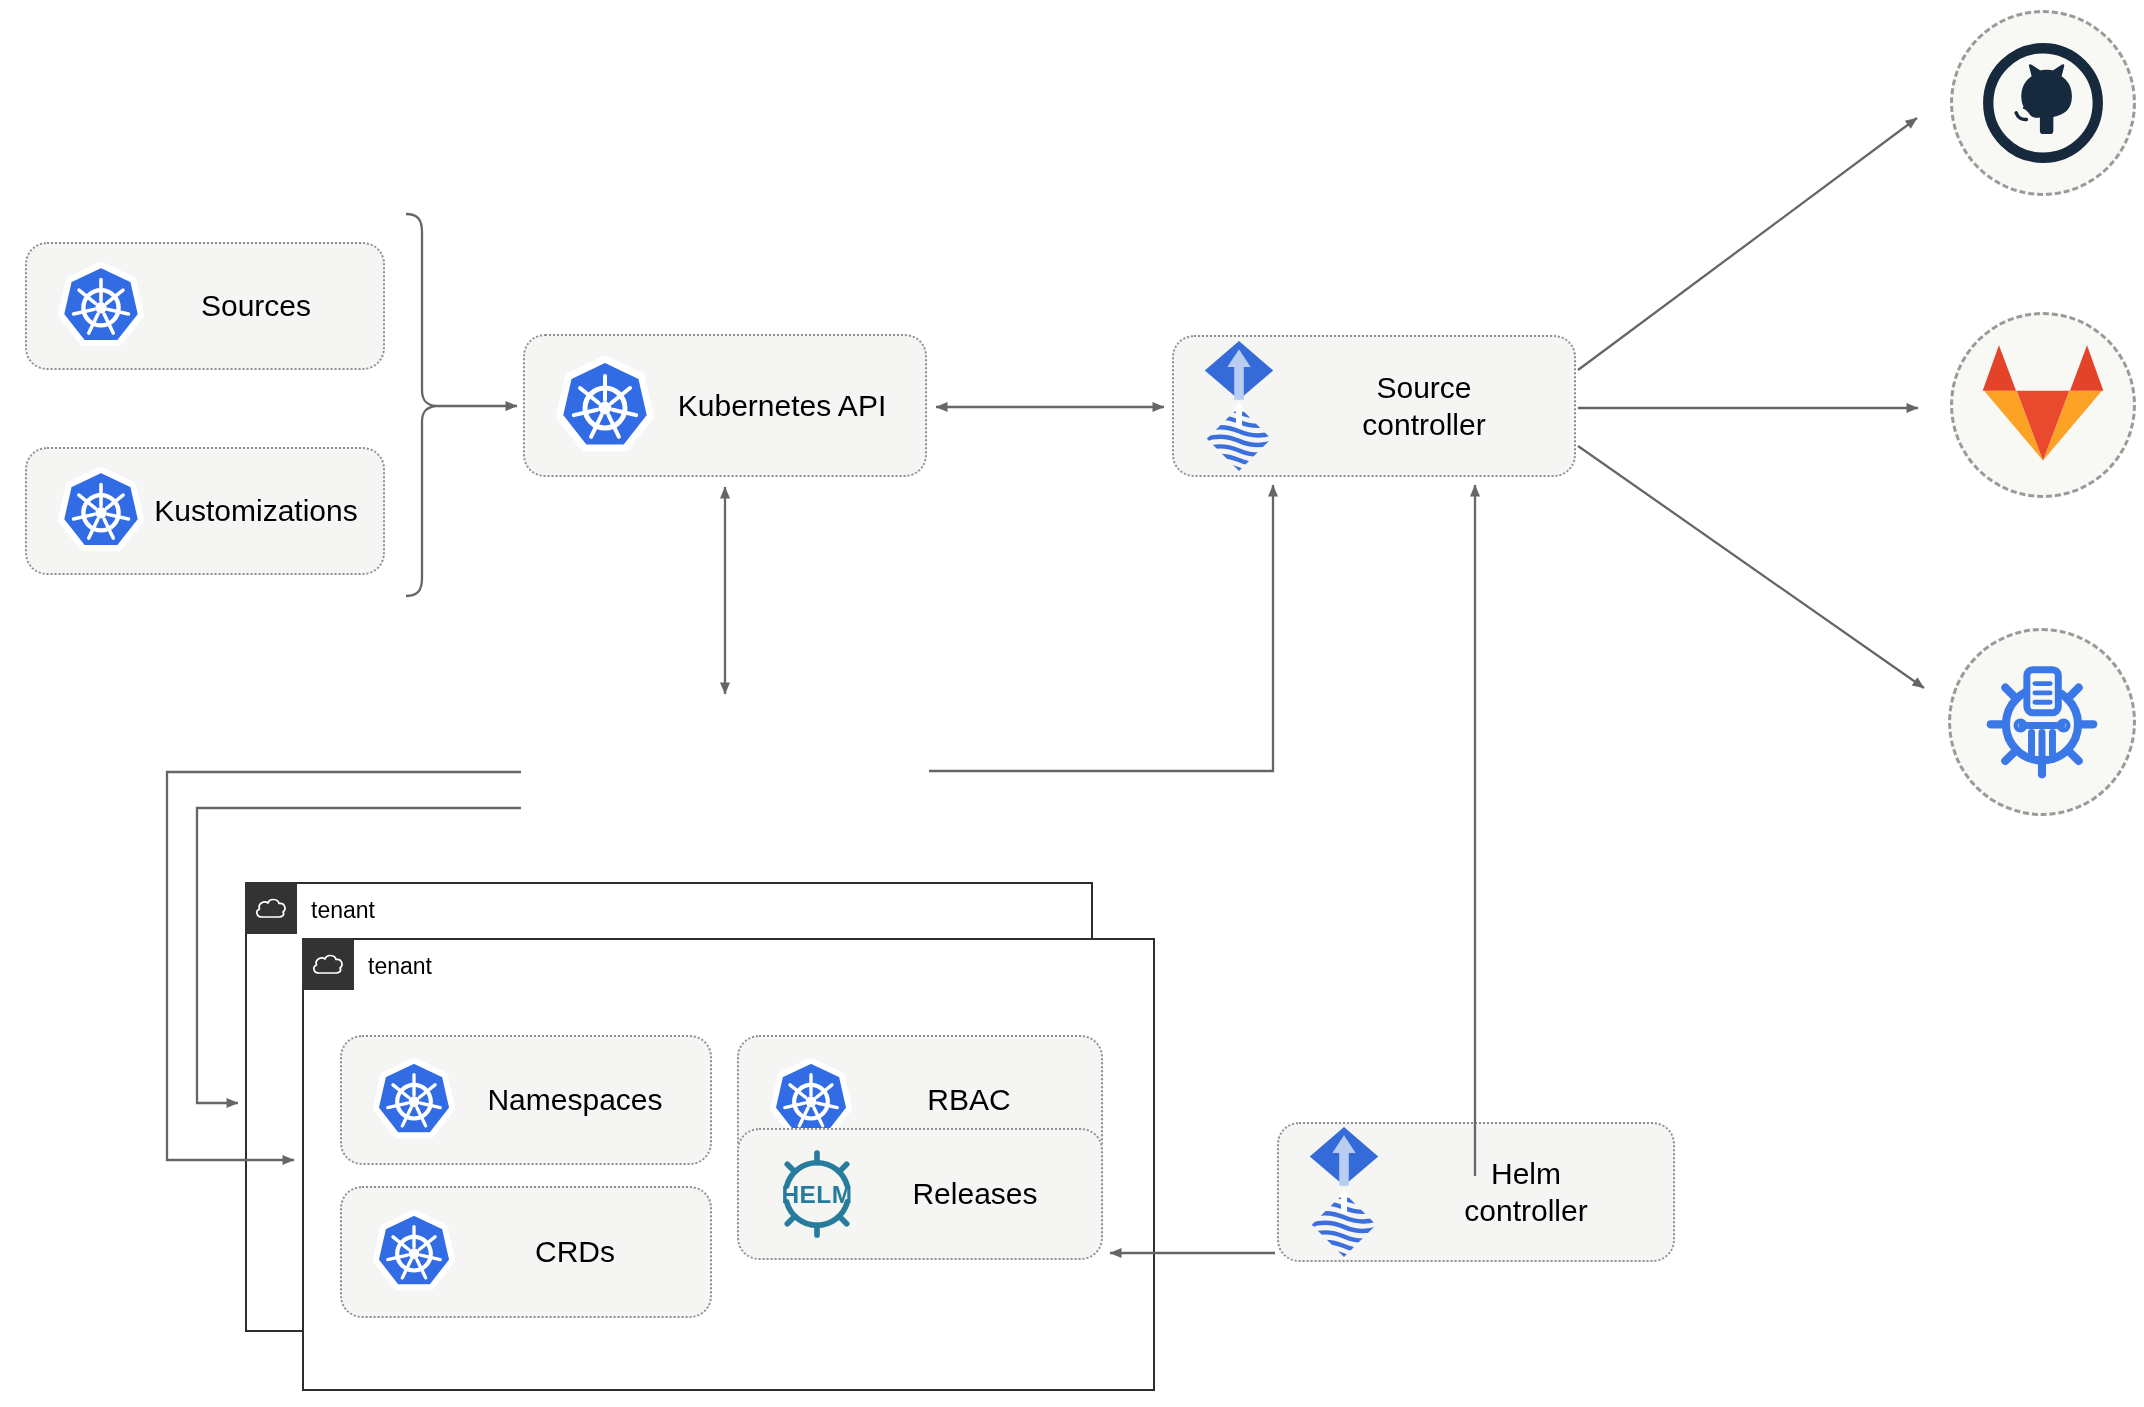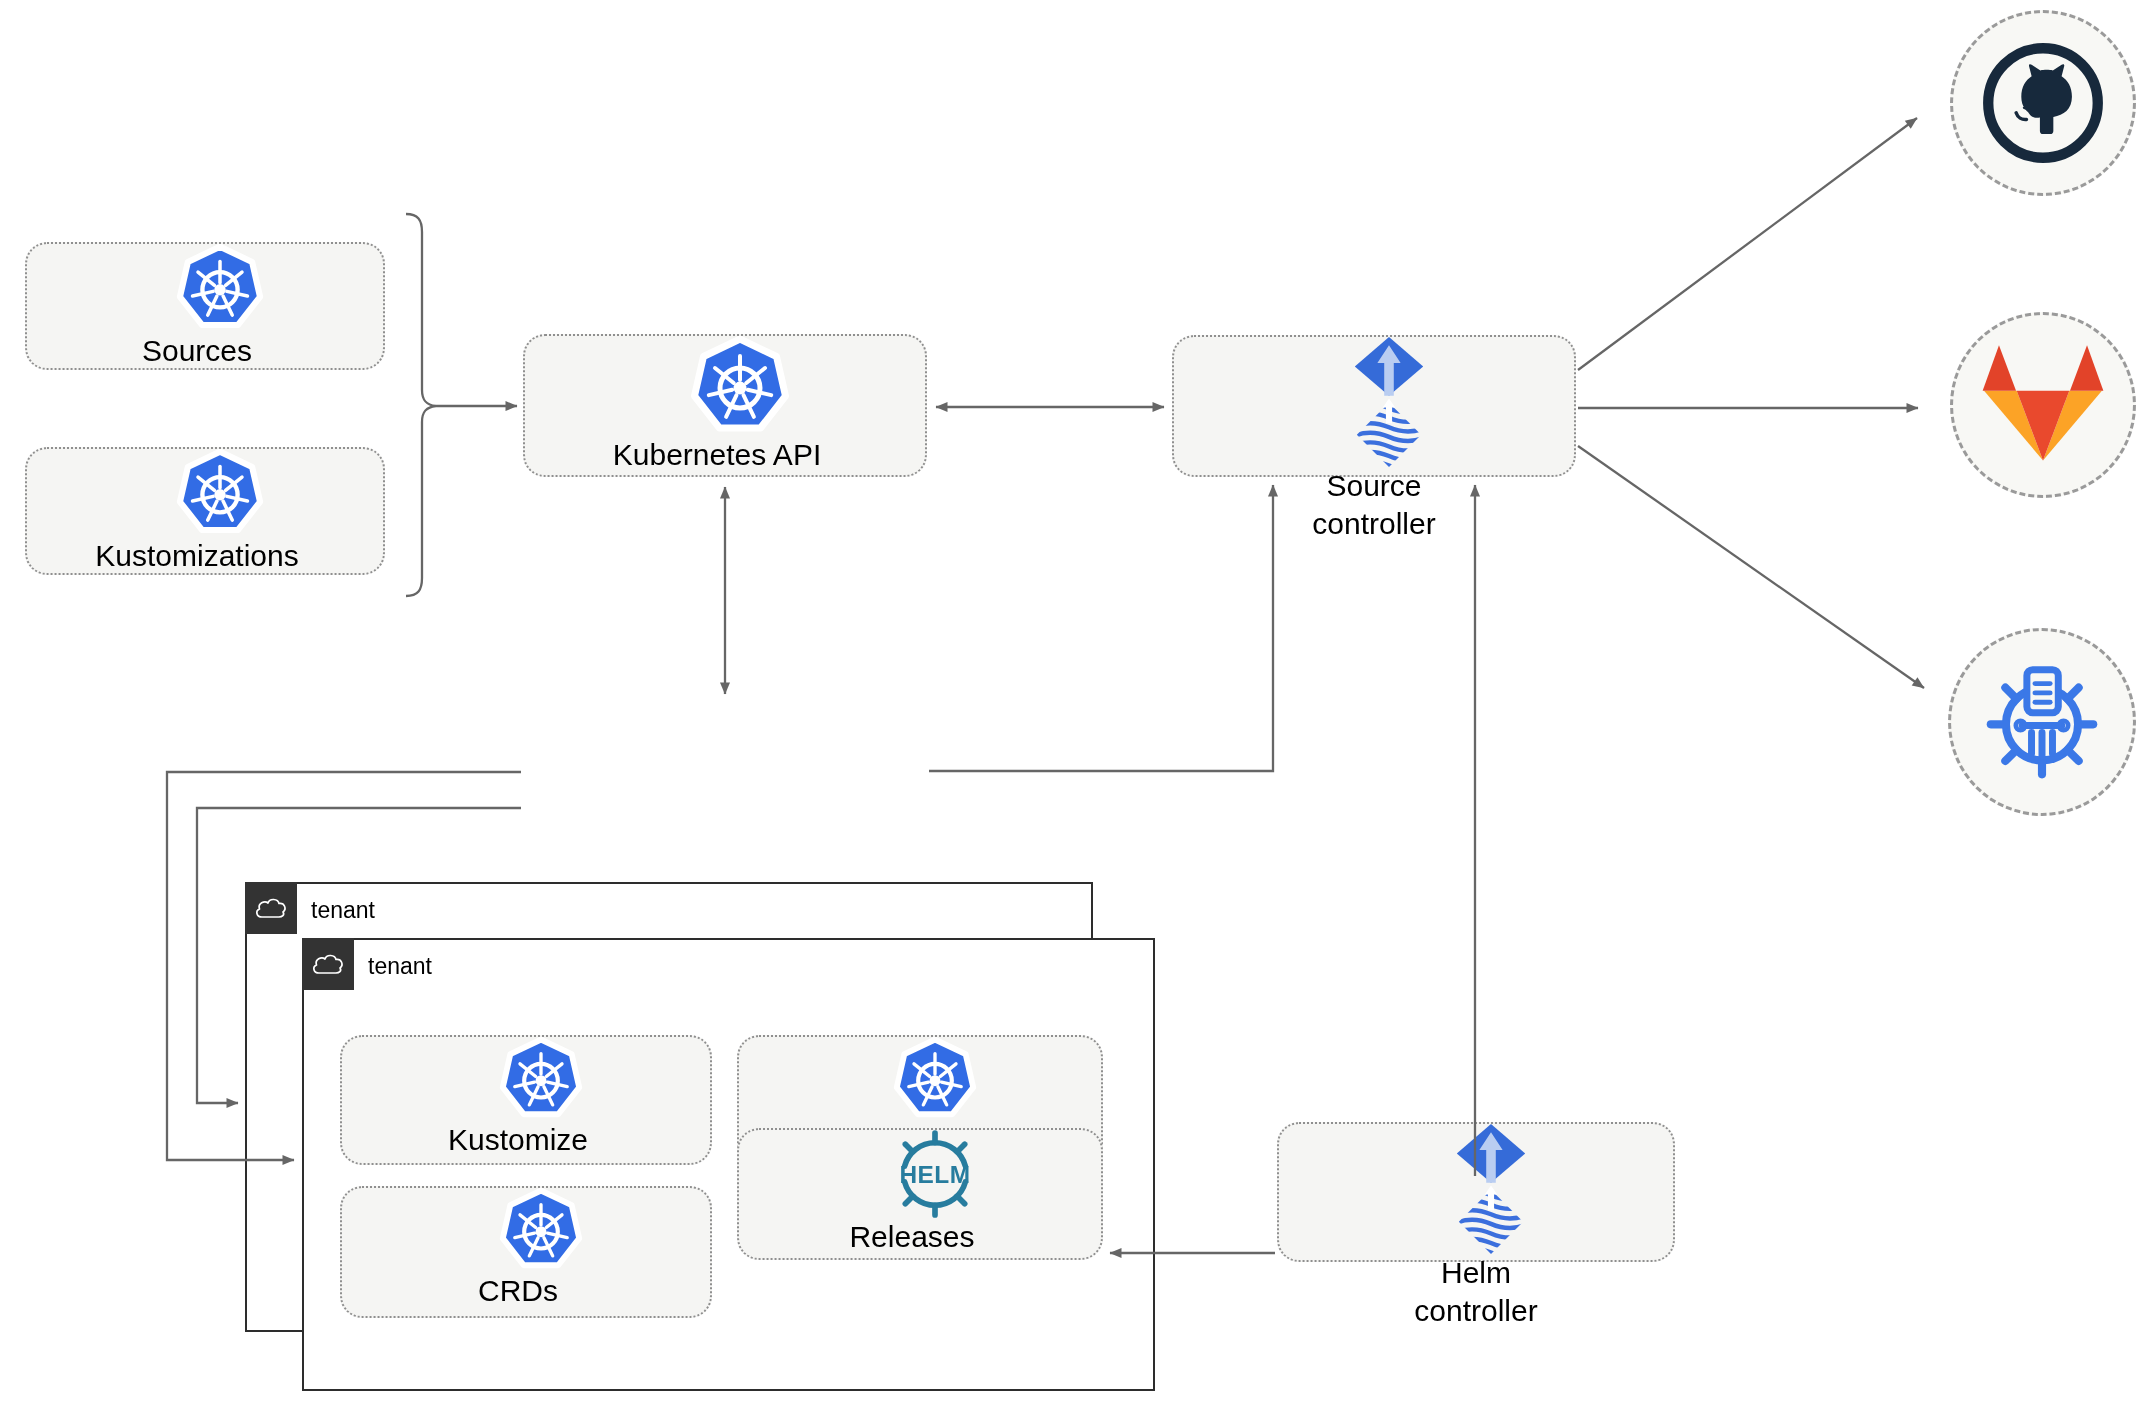--- a/index.html
+++ b/index.html
@@ -1,19 +1,19 @@
 <!DOCTYPE html>
 <html><head>
 <meta charset="utf-8">
 <style>
   html,body{margin:0;padding:0;background:#ffffff;font-family:"Liberation Sans",sans-serif;}
   #canvas{position:relative;width:2144px;height:1407px;background:#ffffff;overflow:hidden;}
 
   .node{position:absolute;background:#f5f5f3;border:2px dotted #8f8f8f;border-radius:22px;
-        display:flex;align-items:center;box-sizing:border-box;z-index:6;flex-direction:column;}
+        display:flex;align-items:center;box-sizing:border-box;z-index:6;}
   .node .nicon{margin-left:30px;flex:0 0 auto;}
   .node .nlabel{flex:1;text-align:center;font-size:30px;color:#000;padding-right:16px;line-height:1.25;}
   .node .nlabel.narrow{max-width:190px;margin:0 auto;flex:0 1 auto;padding:0;}
   .node .labelwrap{flex:1;display:flex;justify-content:center;}
 
   .tenant{position:absolute;background:#ffffff;border:2px solid #2d2d2d;box-sizing:border-box;}
   .tenant .tab{position:absolute;left:-2px;top:-2px;width:52px;height:52px;background:#333333;
                display:flex;align-items:center;justify-content:center;}
   .tenant .tlabel{position:absolute;left:64px;top:0;height:52px;line-height:52px;font-size:23px;color:#000;text-align:right;}
   #tenant-back{z-index:3;}
@@ -86,21 +86,21 @@
           <use href="#cloud-sym"></use>
         </svg>
     </div>
     <div class="tlabel">tenant</div>
   </div>
 
   <div class="node" style="left:340px;top:1035px;width:372px;height:130px;">
     <svg class="nicon" width="84" height="84" viewBox="0 0 100 100">
         <use href="#k8s-sym"></use>
       </svg>
-    <div class="nlabel">Kustomize</div>
+    <div class="nlabel">Namespaces</div>
   </div>
   <div class="node" style="left:737px;top:1035px;width:366px;height:130px;">
     <svg class="nicon" width="84" height="84" viewBox="0 0 100 100">
         <use href="#k8s-sym"></use>
       </svg>
     <div class="nlabel">RBAC</div>
   </div>
   <div class="node" style="left:340px;top:1186px;width:372px;height:132px;">
     <svg class="nicon" width="84" height="84" viewBox="0 0 100 100">
         <use href="#k8s-sym"></use>

